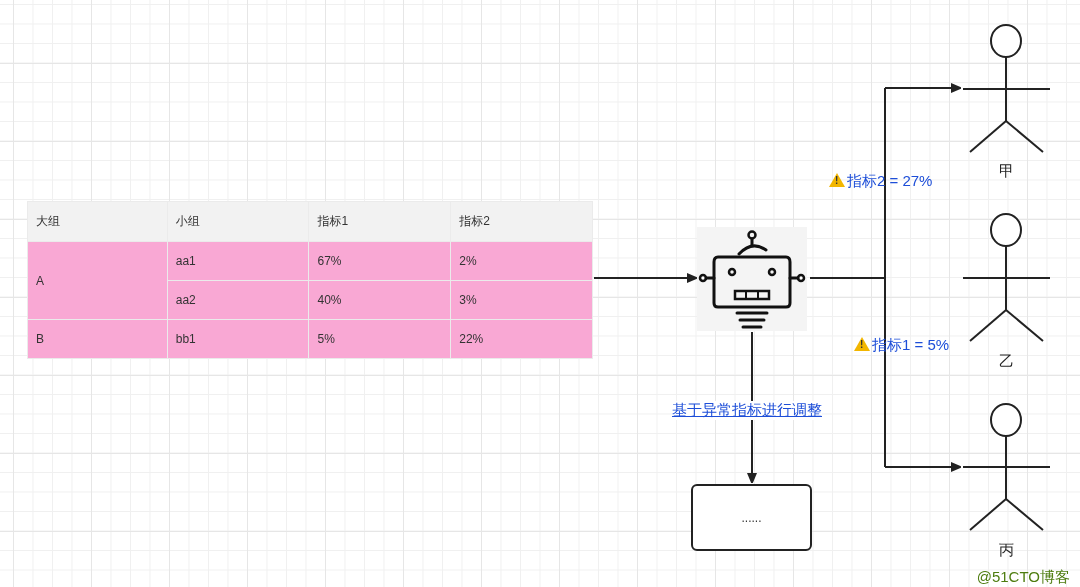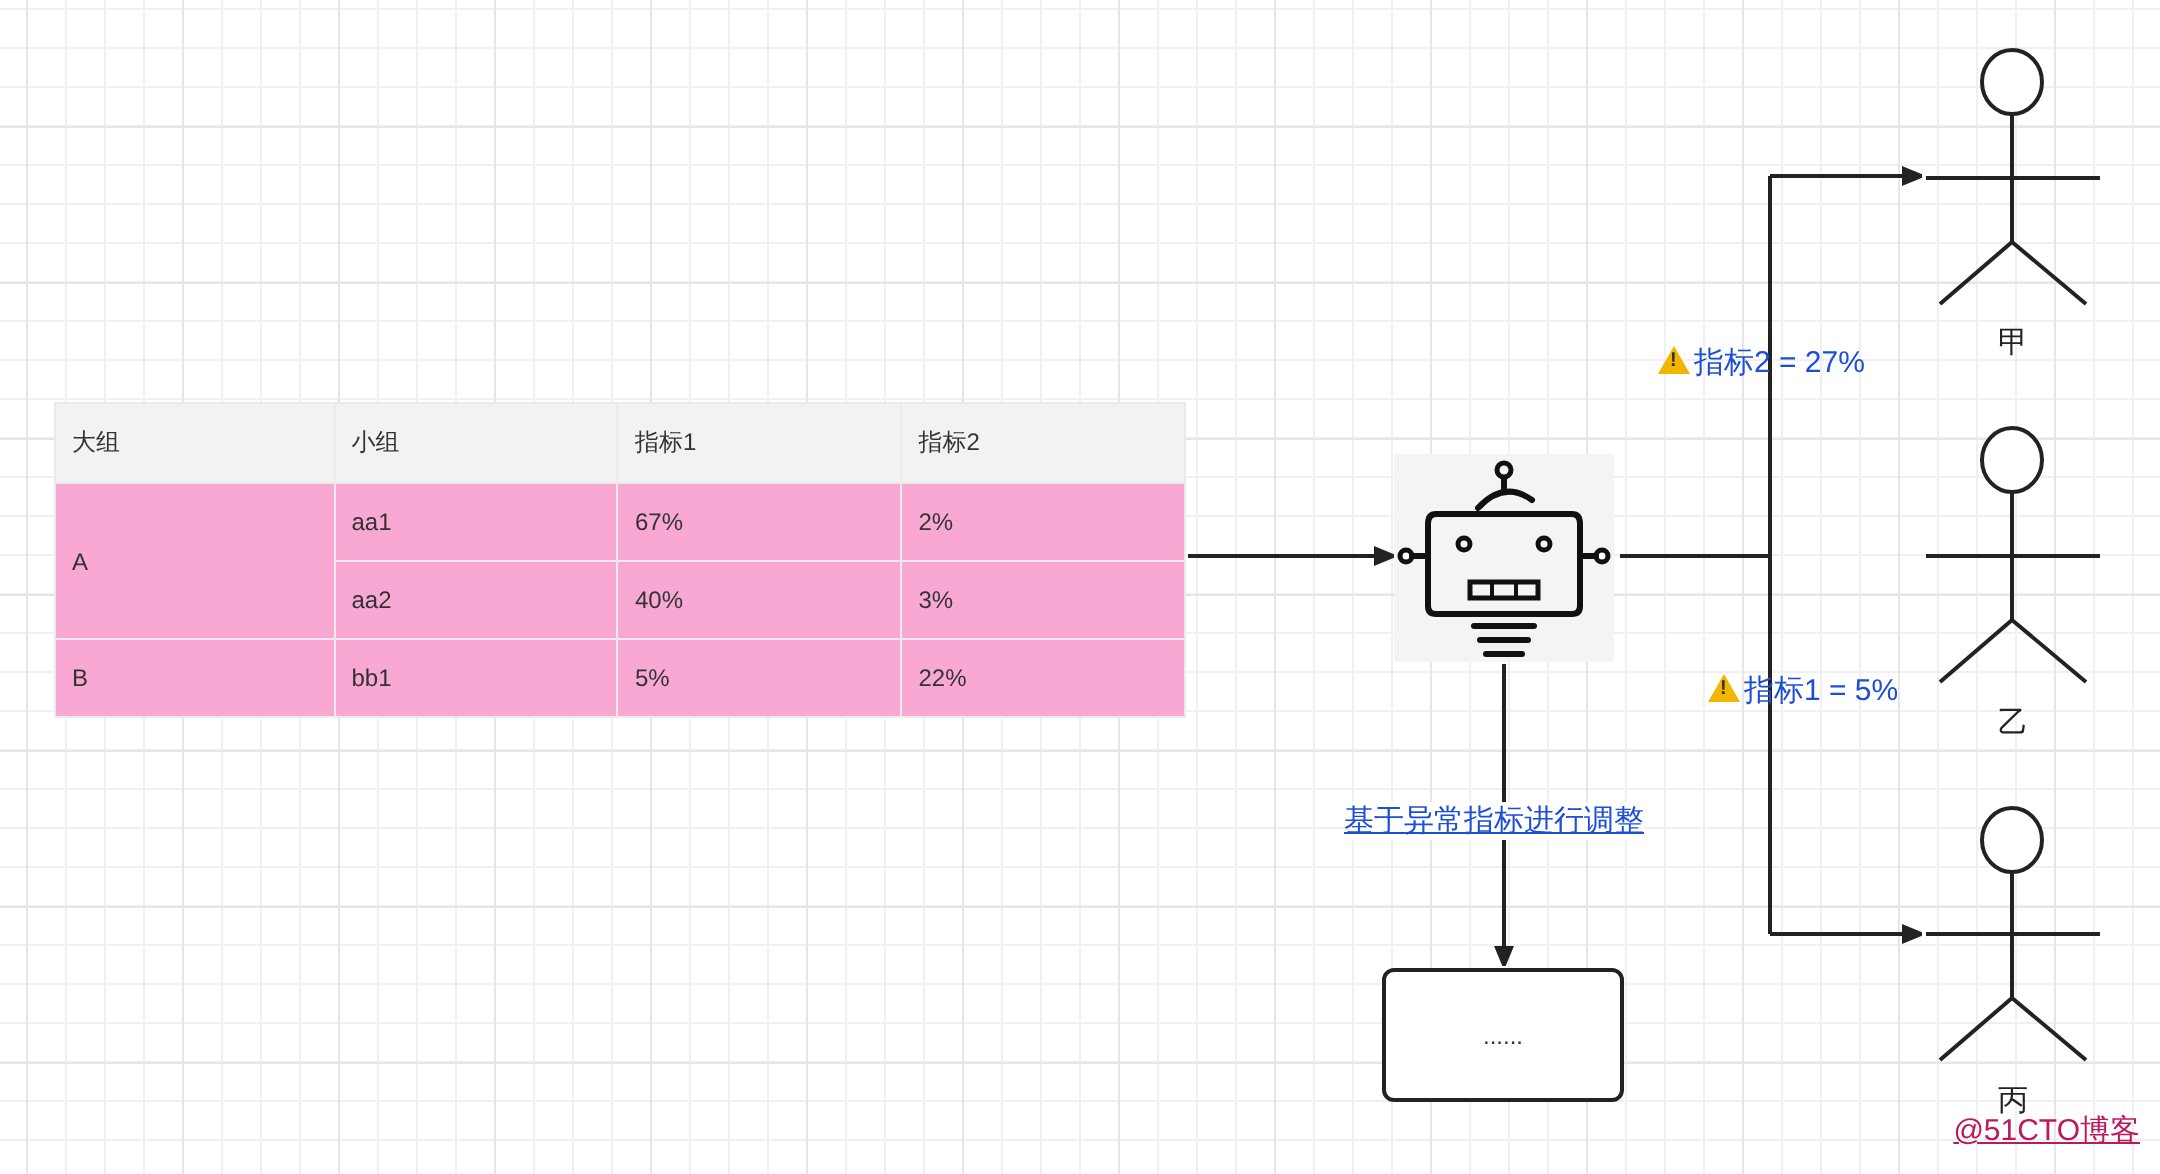--- a/index.html
+++ b/index.html
@@ -22,21 +22,21 @@
   .tbl { position:absolute; left:27px; top:201px; width:566px; border-collapse:collapse; font-size:12px; color:#333; background:#f9a8d4; }
   .tbl td, .tbl th { border:1px solid #ebebeb; height:38px; padding:0 0 0 8px; text-align:left; font-weight:normal; }
   .tbl th { background:#f2f2f2; height:39px; }
   .tbl col.c1 { width:140px; } .tbl col.c2 { width:142px; } .tbl col.c3 { width:142px; } .tbl col.c4 { width:142px; }
 
   .lbl { position:absolute; font-size:15px; color:#1d4ed8; white-space:nowrap; }
   .warn { display:inline-block; width:0; height:0; border-left:8px solid transparent; border-right:8px solid transparent; border-bottom:14px solid #f2b600; position:relative; margin-right:2px; vertical-align:-1px; }
   .warn::after { content:"!"; position:absolute; left:-2px; top:2px; font-size:10px; font-weight:bold; color:#333; }
   .actor-name { position:absolute; font-size:15px; color:#222; }
   .box { position:absolute; left:691px; top:484px; width:121px; height:67px; border:2px solid #222; border-radius:6px; background:#fff; display:flex; align-items:center; justify-content:center; font-size:12px; color:#333; box-sizing:border-box; }
-  .watermark { position:absolute; right:10px; bottom:12px; font-size:15px; color:#be185d;text-decoration:underline; }
+  .watermark { position:absolute; right:10px; bottom:0; font-size:15px; color:#4d7c0f; }
   .robot-bg { position:absolute; left:697px; top:227px; width:110px; height:104px; background:#f4f4f4; }
 </style>
 </head>
 <body>
 
 <table class="tbl">
   <colgroup>
       <col class="c1">
       <col class="c2">
       <col class="c3">

